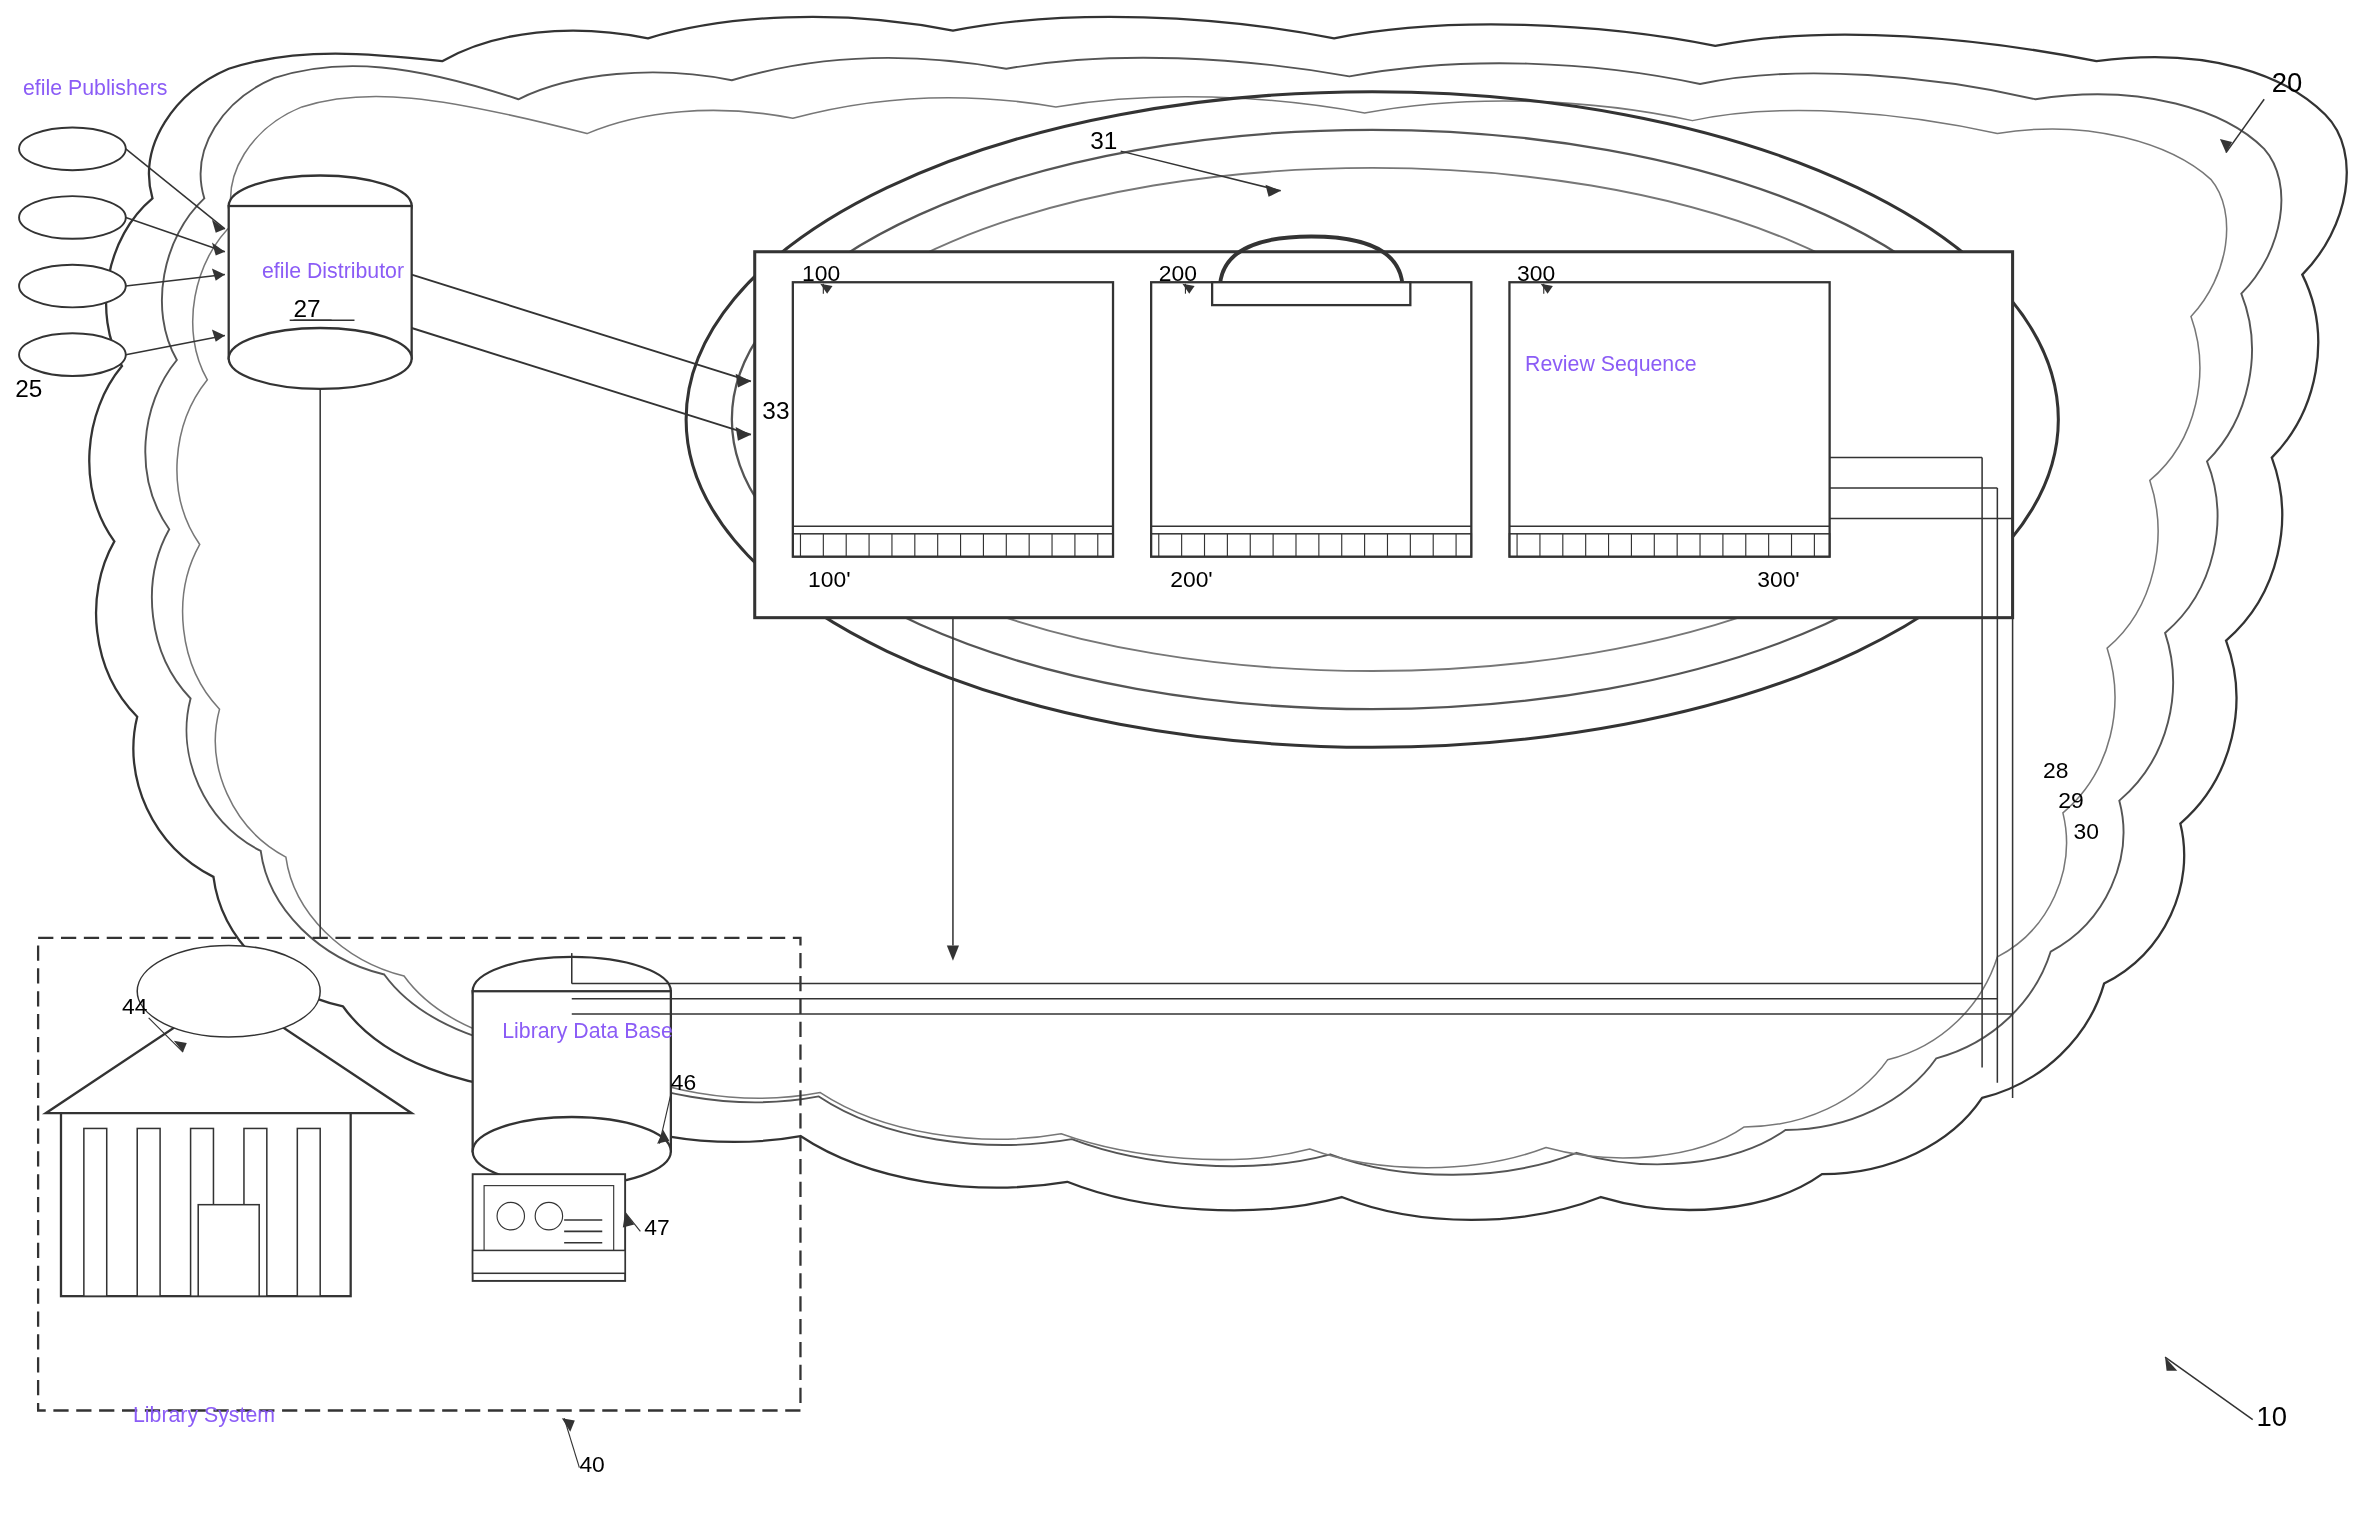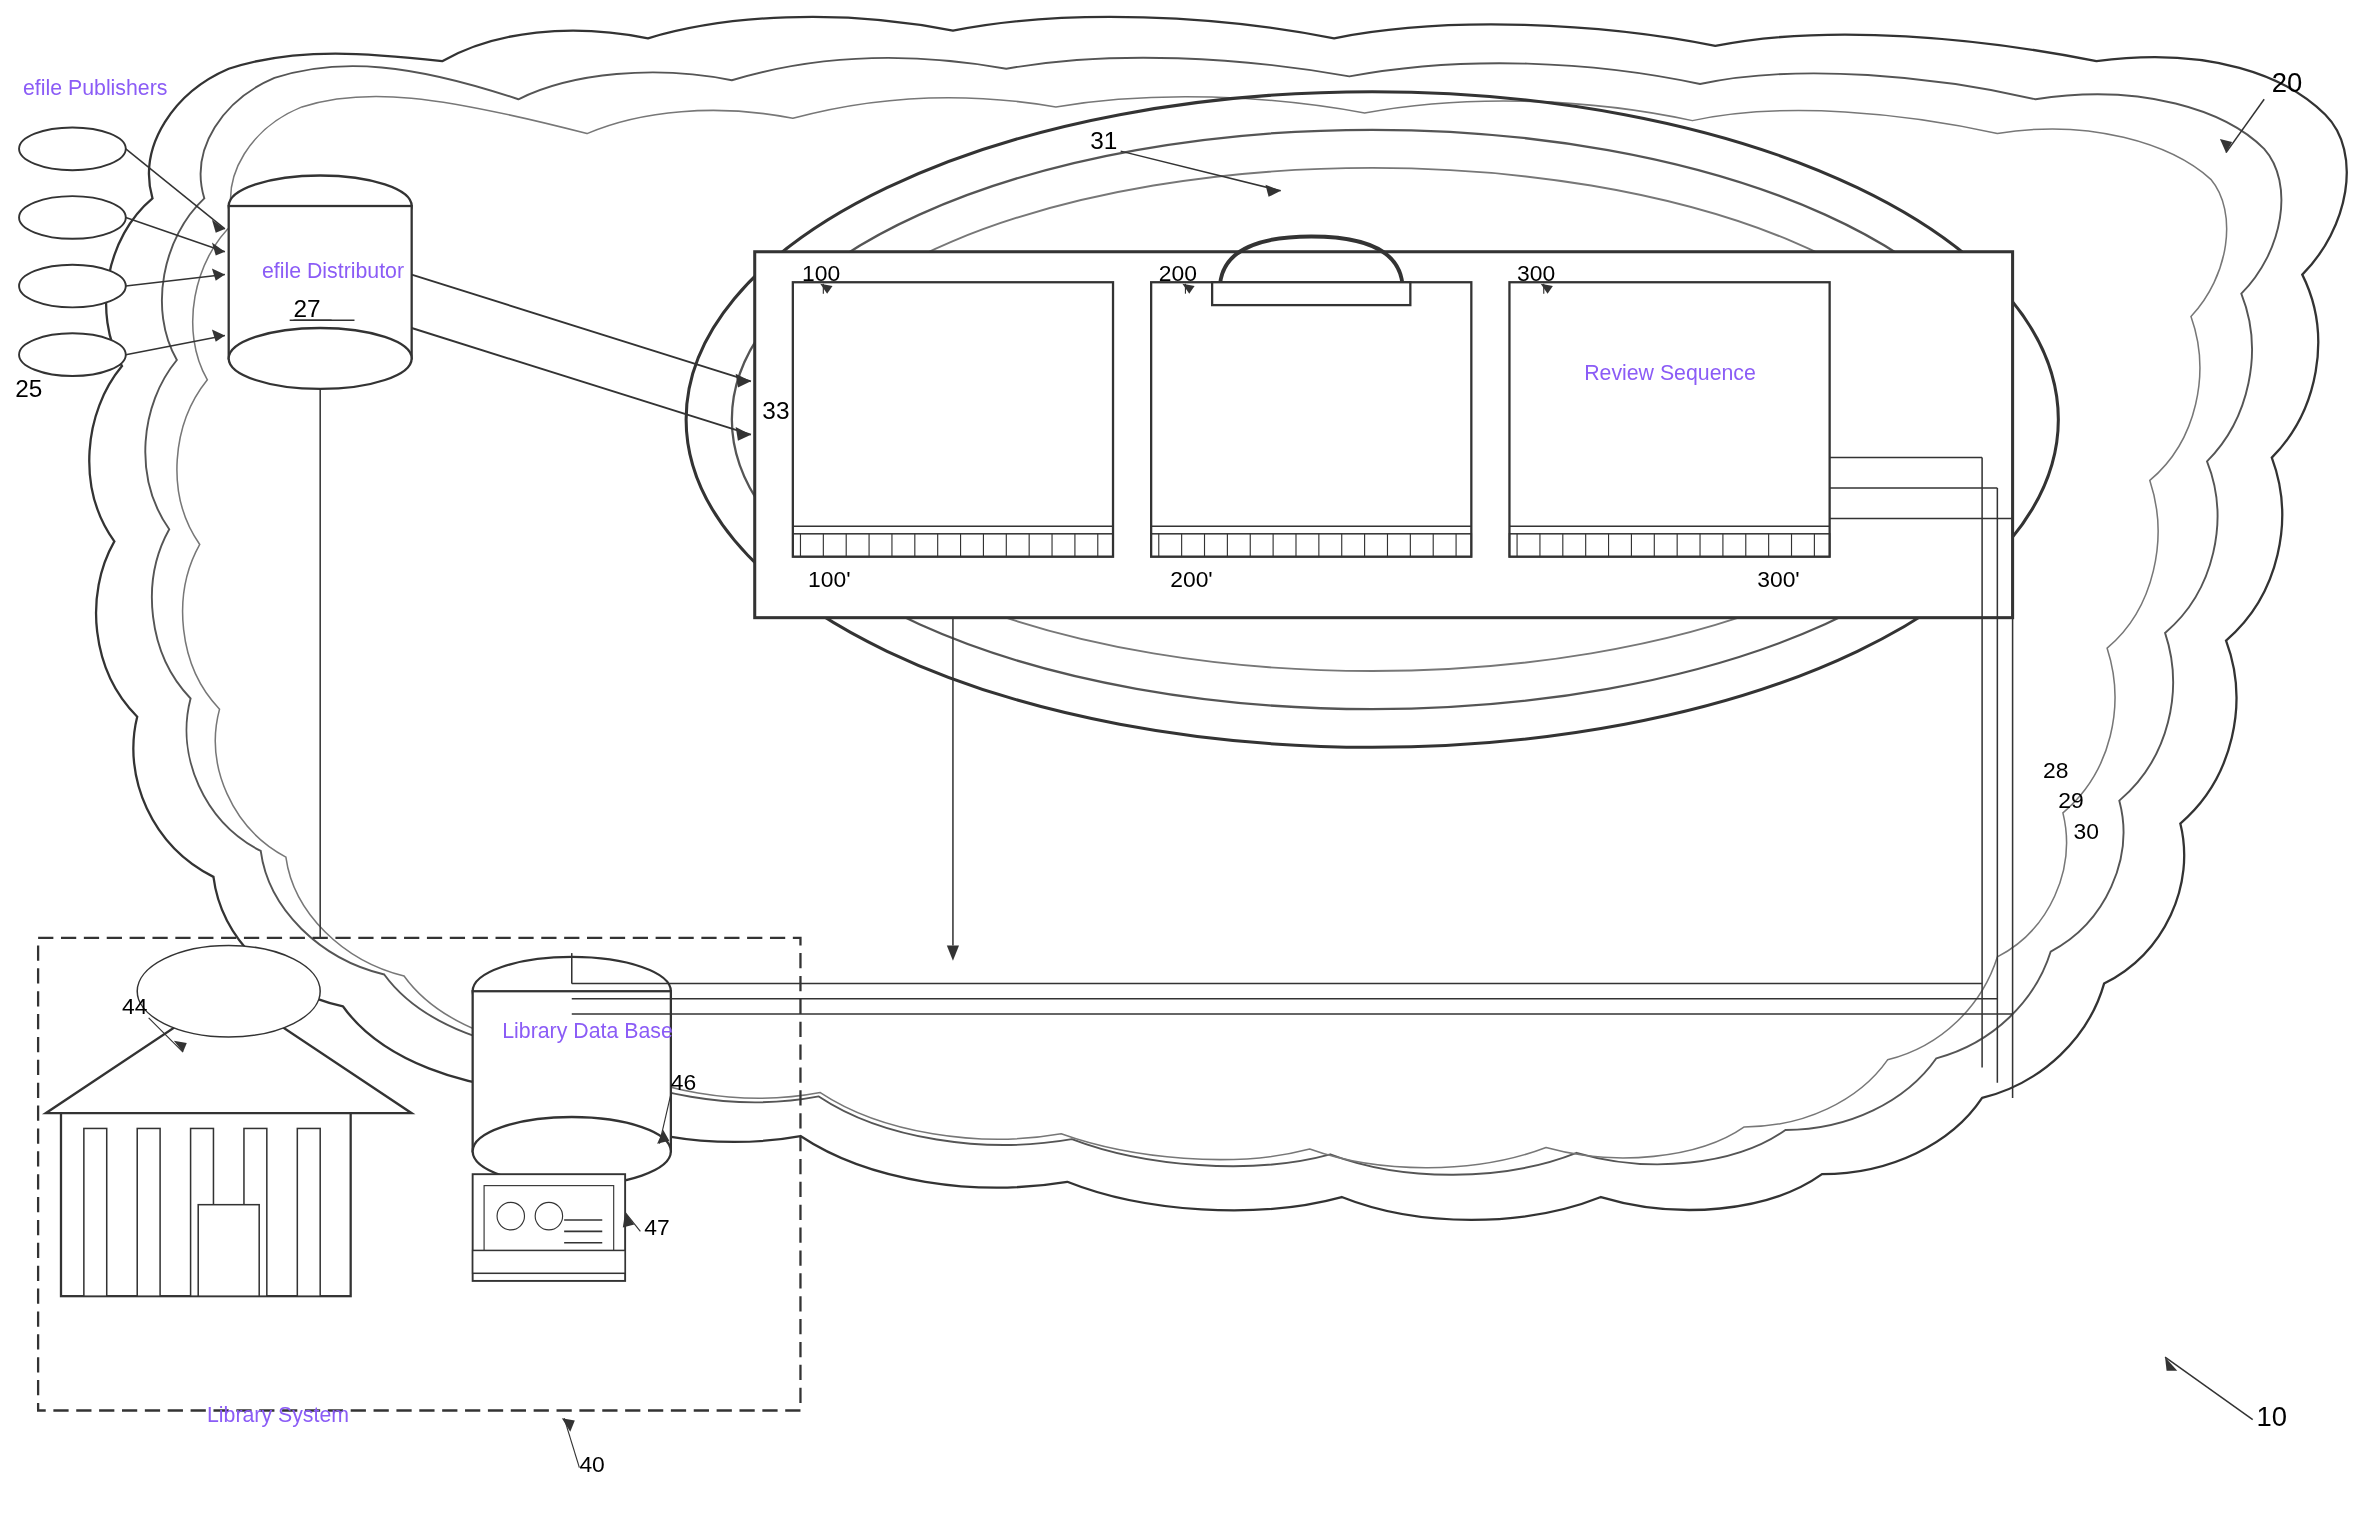--- a/index.html
+++ b/index.html
@@ -331,26 +331,26 @@
 </svg>
 
 <div class="label" style="left:23px; top:76px;">efile Publishers</div>
 
 <div class="label" style="left:252px; top:259px; text-align:right; width:152px;">
   <span>efile Distributor</span>
 </div>
 
 
 
-<div class="label" style="left:1525px; top:360px; width:290px; text-align:center; line-height:1.3;">
+<div class="label" style="left:1525px; top:351px; width:290px; line-height:1.3;">
   <span>Review Sequence</span>
 </div>
 
 <div class="label" style="left:496px; top:1018px; width:183px; text-align:center; line-height:1.3;">
   <span>Library Data Base</span>
 </div>
 
-<div class="label" style="left:133px; top:1403px; text-align:center; width:290px;">
+<div class="label" style="left:133px; top:1403px; width:290px;">
   <span>Library System</span>
 </div>
 
 </div>
 
 
 </body></html>

